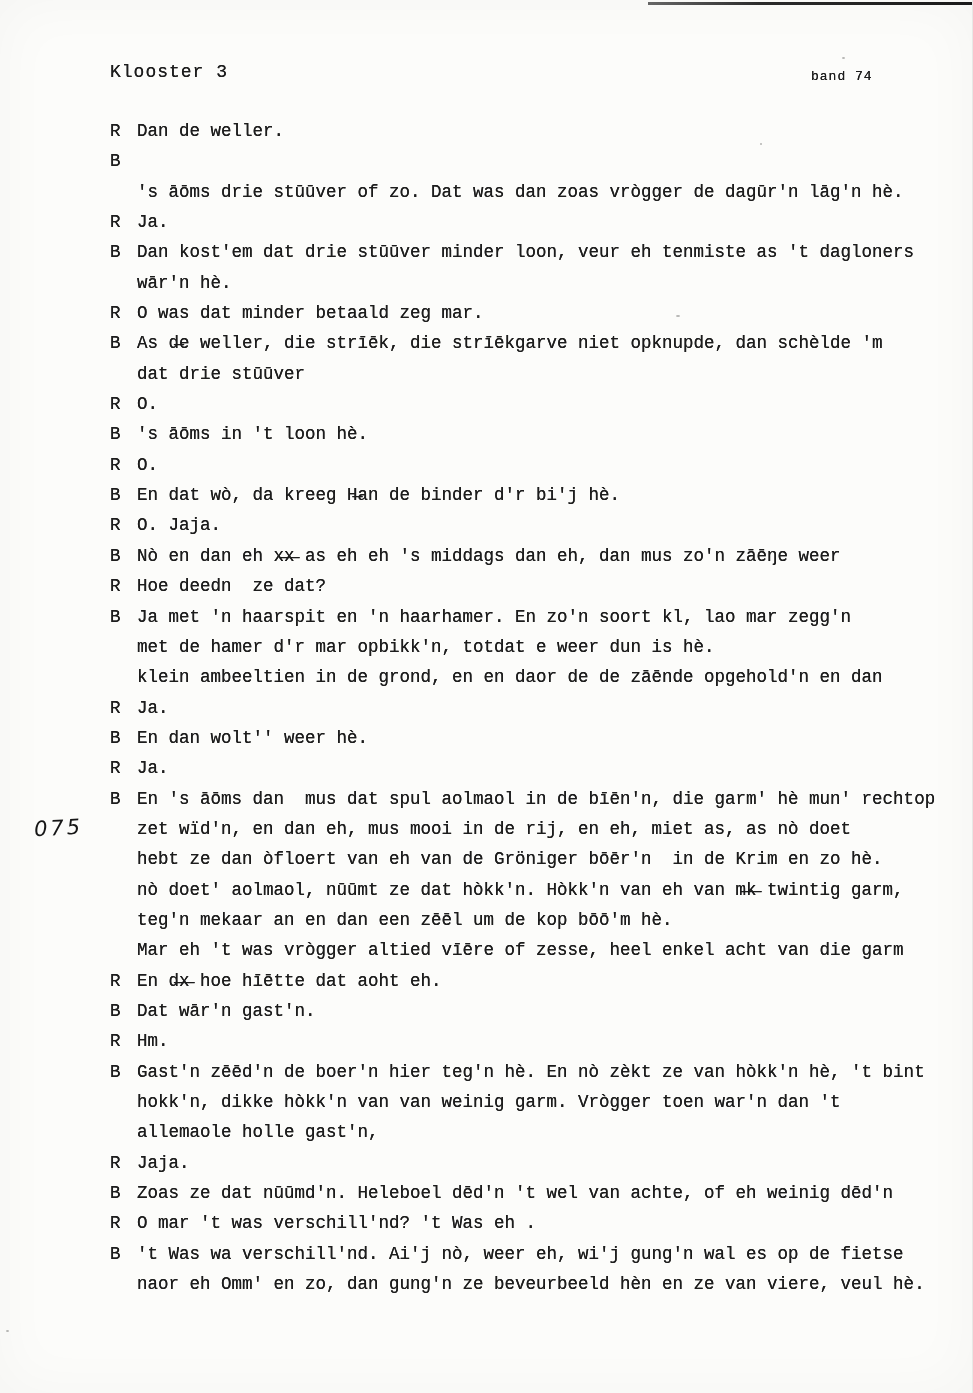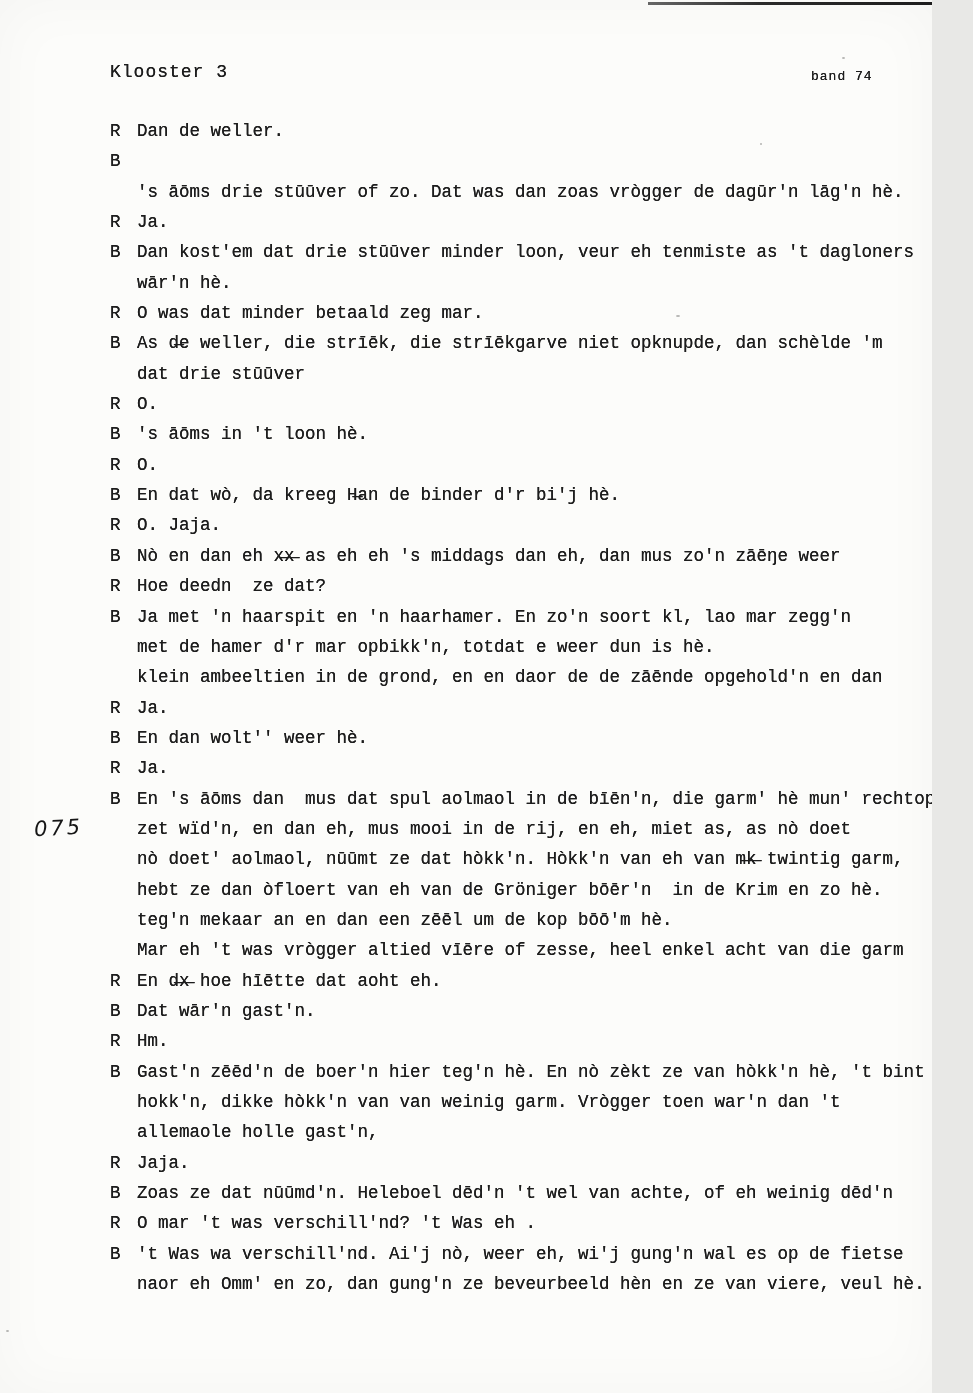--- a/index.html
+++ b/index.html
@@ -9,20 +9,21 @@
   }
   .page {
     position: relative;
     width: 932px;
     height: 1393px;
     background: #fcfcfa;
     color: #1d1d1d;
     font-family: "Liberation Mono", "DejaVu Sans Mono", monospace;
     overflow: hidden;
     box-shadow: inset 0 0 60px rgba(0,0,0,0.03);
+    padding-left: 40px;
   }
   .top-rule {
     position: absolute;
     top: 2px;
     left: 648px;
     width: 325px;
     height: 3px;
     background: linear-gradient(to right, #666 0%, #2a2a2a 35%, #1a1a1a 100%);
   }
   .header-left {
@@ -114,22 +115,22 @@
       <div class="line"><span class="speaker"></span></div>
       <div class="line"><span class="speaker">R</span><span class="text">Hoe deedn  ze dat?</span></div>
       <div class="line"><span class="speaker">B</span><span class="text">Ja met 'n haarspit en 'n haarhamer. En zo'n soort kl, lao mar zegg'n</span></div>
       <div class="line"><span class="speaker"></span><span class="text">met de hamer d'r mar opbikk'n, totdat e weer dun is hè.</span></div>
       <div class="line"><span class="speaker"></span><span class="text">klein ambeeltien in de grond, en en daor de de zāēnde opgehold'n en dan</span></div>
       <div class="line"><span class="speaker">R</span><span class="text">Ja.</span></div>
       <div class="line"><span class="speaker">B</span><span class="text">En dan wolt'' weer hè.</span></div>
       <div class="line"><span class="speaker">R</span><span class="text">Ja.</span></div>
       <div class="line"><span class="speaker">B</span><span class="text">En 's āōms dan  mus dat spul aolmaol in de bīēn'n, die garm' hè mun' rechtop</span></div>
       <div class="line"><span class="speaker"></span><span class="text">zet wïd'n, en dan eh, mus mooi in de rij, en eh, miet as, as nò doet</span></div>
+      <div class="line"><span class="speaker"></span><span class="text">hebt ze dan òfloert van eh van de Gröniger bōēr'n  in de Krim en zo hè.</span></div>
       <div class="line"><span class="speaker"></span><span class="text">nò doet' aolmaol, nūūmt ze dat hòkk'n. Hòkk'n van eh van m̶k̶ twintig garm,</span></div>
-      <div class="line"><span class="speaker"></span><span class="text">hebt ze dan òfloert van eh van de Gröniger bōēr'n  in de Krim en zo hè.</span></div>
       <div class="line"><span class="speaker"></span><span class="text">teg'n mekaar an en dan een zēēl um de kop bōō'm hè.</span></div>
       <div class="line"><span class="speaker"></span><span class="text">Mar eh 't was vrògger altied vīēre of zesse, heel enkel acht van die garm</span></div>
       <div class="line"><span class="speaker">R</span><span class="text">En d̶x̶ hoe hīētte dat aoht eh.</span></div>
       <div class="line"><span class="speaker">B</span><span class="text">Dat wār'n gast'n.</span></div>
       <div class="line"><span class="speaker">R</span><span class="text">Hm.</span></div>
       <div class="line"><span class="speaker">B</span><span class="text">Gast'n zēēd'n de boer'n hier teg'n hè. En nò zèkt ze van hòkk'n hè, 't bint</span></div>
       <div class="line"><span class="speaker"></span><span class="text">hokk'n, dikke hòkk'n van van weinig garm. Vrògger toen war'n dan 't</span></div>
       <div class="line"><span class="speaker"></span><span class="text">allemaole holle gast'n,</span></div>
       <div class="line"><span class="speaker">R</span><span class="text">Jaja.</span></div>
       <div class="line"><span class="speaker">B</span><span class="text">Zoas ze dat nūūmd'n. Heleboel dēd'n 't wel van achte, of eh weinig dēd'n</span></div>

